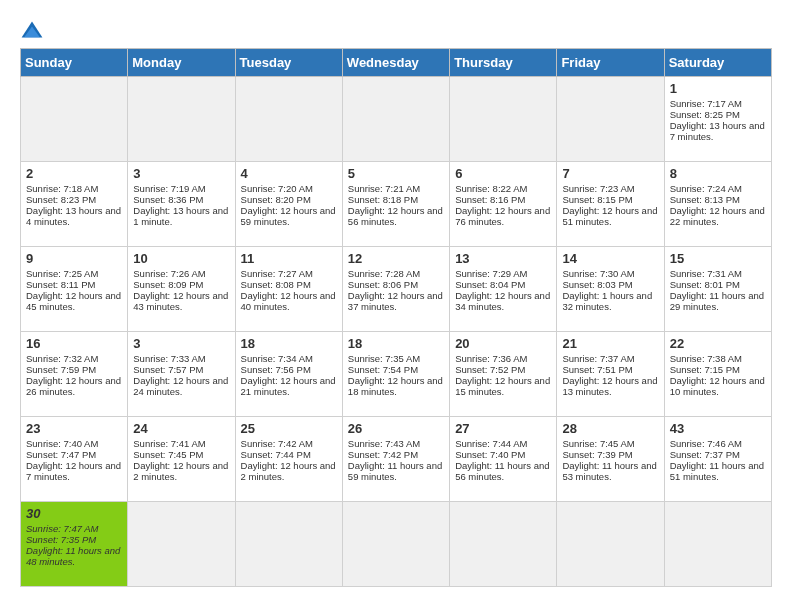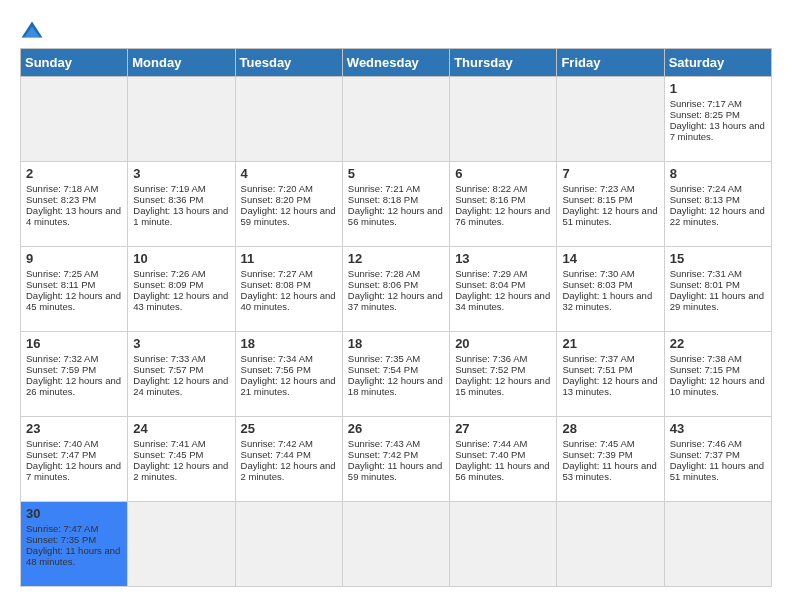--- a/index.html
+++ b/index.html
@@ -152,21 +152,21 @@
       <tr>
         <td><span class="day-num">23</span><span>Sunrise: 7:40 AM</span><br><span>Sunset: 7:47 PM</span><br><span>Daylight: 12 hours and 7 minutes.</span></td>
         <td><span class="day-num">24</span><span>Sunrise: 7:41 AM</span><br><span>Sunset: 7:45 PM</span><br><span>Daylight: 12 hours and 2 minutes.</span></td>
         <td><span class="day-num">25</span><span>Sunrise: 7:42 AM</span><br><span>Sunset: 7:44 PM</span><br><span>Daylight: 12 hours and 2 minutes.</span></td>
         <td><span class="day-num">26</span><span>Sunrise: 7:43 AM</span><br><span>Sunset: 7:42 PM</span><br><span>Daylight: 11 hours and 59 minutes.</span></td>
         <td><span class="day-num">27</span><span>Sunrise: 7:44 AM</span><br><span>Sunset: 7:40 PM</span><br><span>Daylight: 11 hours and 56 minutes.</span></td>
         <td><span class="day-num">28</span><span>Sunrise: 7:45 AM</span><br><span>Sunset: 7:39 PM</span><br><span>Daylight: 11 hours and 53 minutes.</span></td>
         <td><span class="day-num">43</span><span>Sunrise: 7:46 AM</span><br><span>Sunset: 7:37 PM</span><br><span>Daylight: 11 hours and 51 minutes.</span></td>
       </tr>
       <tr class="last-week">
-        <td style="background: #3b82f6;"><span class="day-num">30</span><span>Sunrise: 7:47 AM</span><br><span>Sunset: 7:35 PM</span><br><span>Daylight: 11 hours and 48 minutes.</span></td>
+        <td style="background: #84cc16; font-style: italic;"><span class="day-num">30</span><span>Sunrise: 7:47 AM</span><br><span>Sunset: 7:35 PM</span><br><span>Daylight: 11 hours and 48 minutes.</span></td>
         <td class="empty-cell" style="background: rgb(240, 240, 240);"></td>
         <td class="empty-cell" style="background: rgb(240, 240, 240);"></td>
         <td class="empty-cell" style="background: rgb(240, 240, 240);"></td>
         <td class="empty-cell" style="background: rgb(240, 240, 240);"></td>
         <td class="empty-cell" style="background: rgb(240, 240, 240);"></td>
         <td class="empty-cell" style="background: rgb(240, 240, 240);"></td>
       </tr>
     </tbody>
 </table>
 

